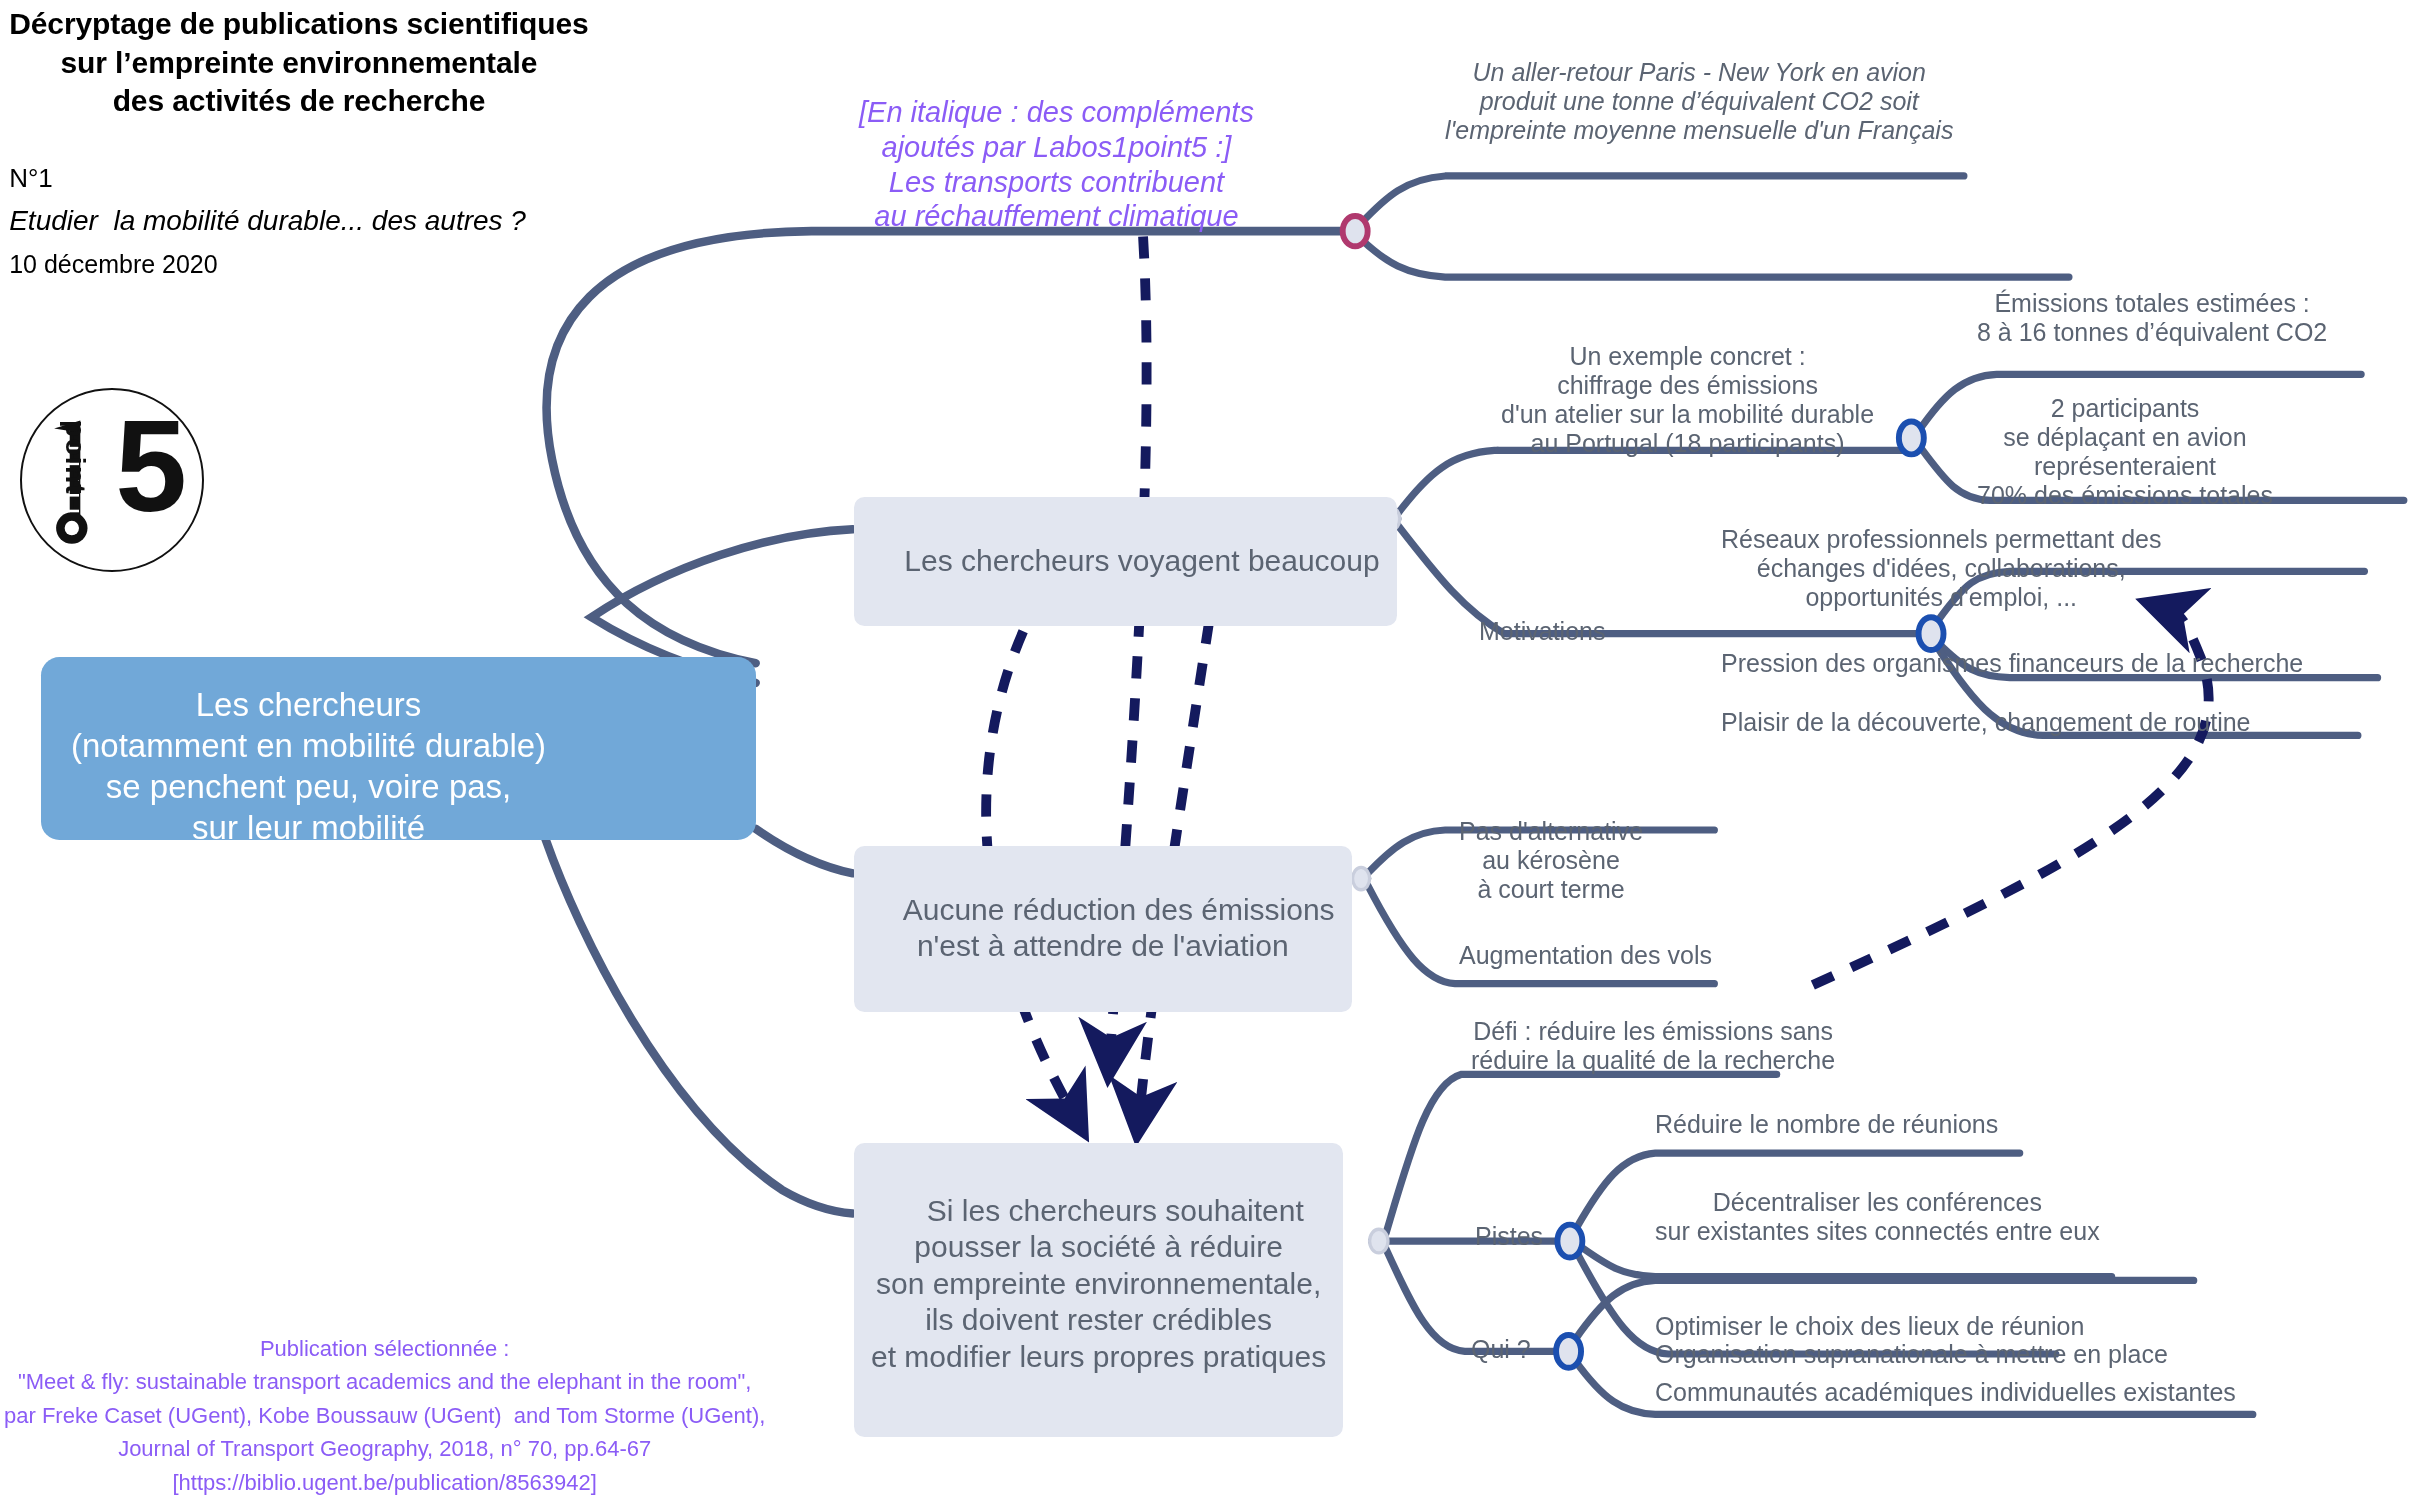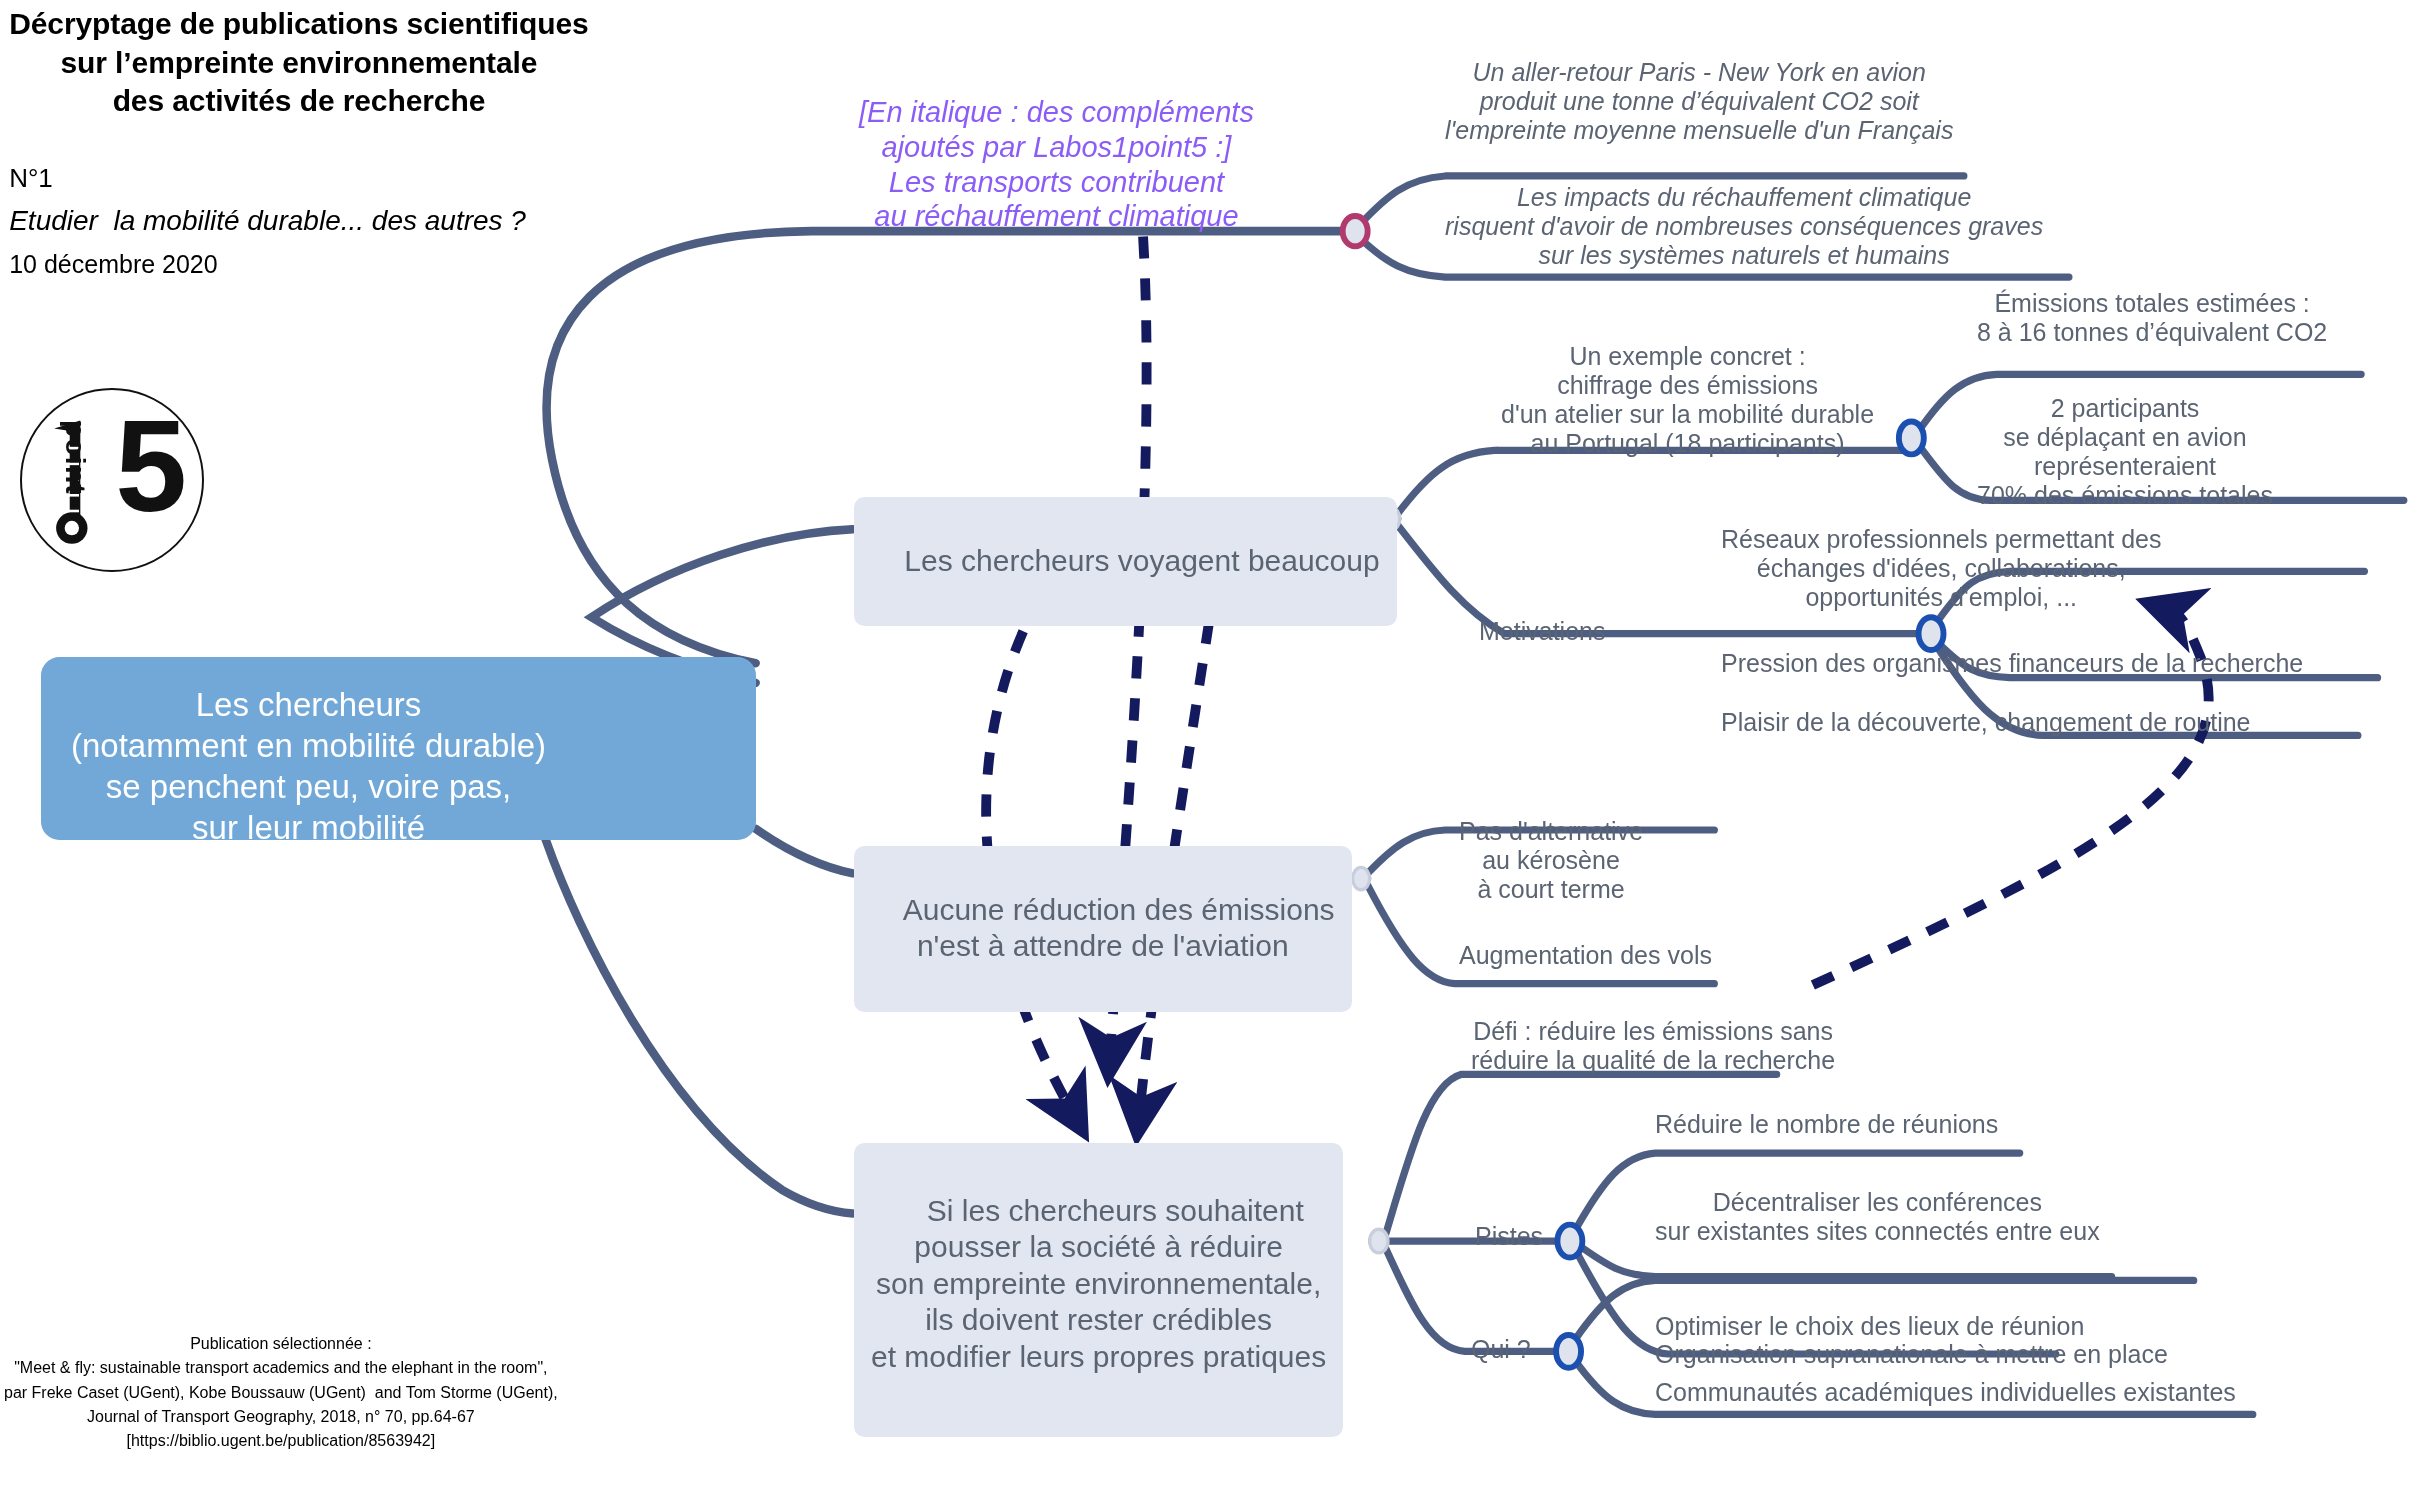--- a/index.html
+++ b/index.html
@@ -65,21 +65,21 @@
   .lbl.it{font-style:italic;}
 
   
   .intro{
     position:absolute;left:859px;top:95px;color:#8b5cf6;
     font-style:italic;font-size:29px;line-height:1.2;white-space:pre;
   }
 
   
   .pub{
-    position:absolute;left:4px;top:1332px;color:#000000;font-size:16px;
+    position:absolute;left:4px;top:1332px;color:#8b5cf6;font-size:22px;
     line-height:1.52;white-space:pre;
   }
 
   
 </style>
 </head>
 <body>
 
 <div id="stage">
 
@@ -179,23 +179,20 @@
   </div>
 
   <div class="intro">[En italique : des compléments
 ajoutés par Labos1point5 :]
 Les transports contribuent
 au réchauffement climatique</div>
 
   <div class="txt lbl it" style="left:1445px;top:58px;">Un aller-retour Paris - New York en avion
 produit une tonne d’équivalent CO2 soit
 l'empreinte moyenne mensuelle d'un Français</div>
-  <div class="txt lbl it" style="left:1445px;top:183px;">Les impacts du réchauffement climatique
-risquent d'avoir de nombreuses conséquences graves
-sur les systèmes naturels et humains</div>
 
   <div class="root-box">
     <div class="label">Les chercheurs
 (notamment en mobilité durable)
 se penchent peu, voire pas,
 sur leur mobilité</div>
   </div>
 
   <div class="pill p1">
     <span>Les chercheurs voyagent beaucoup</span>

